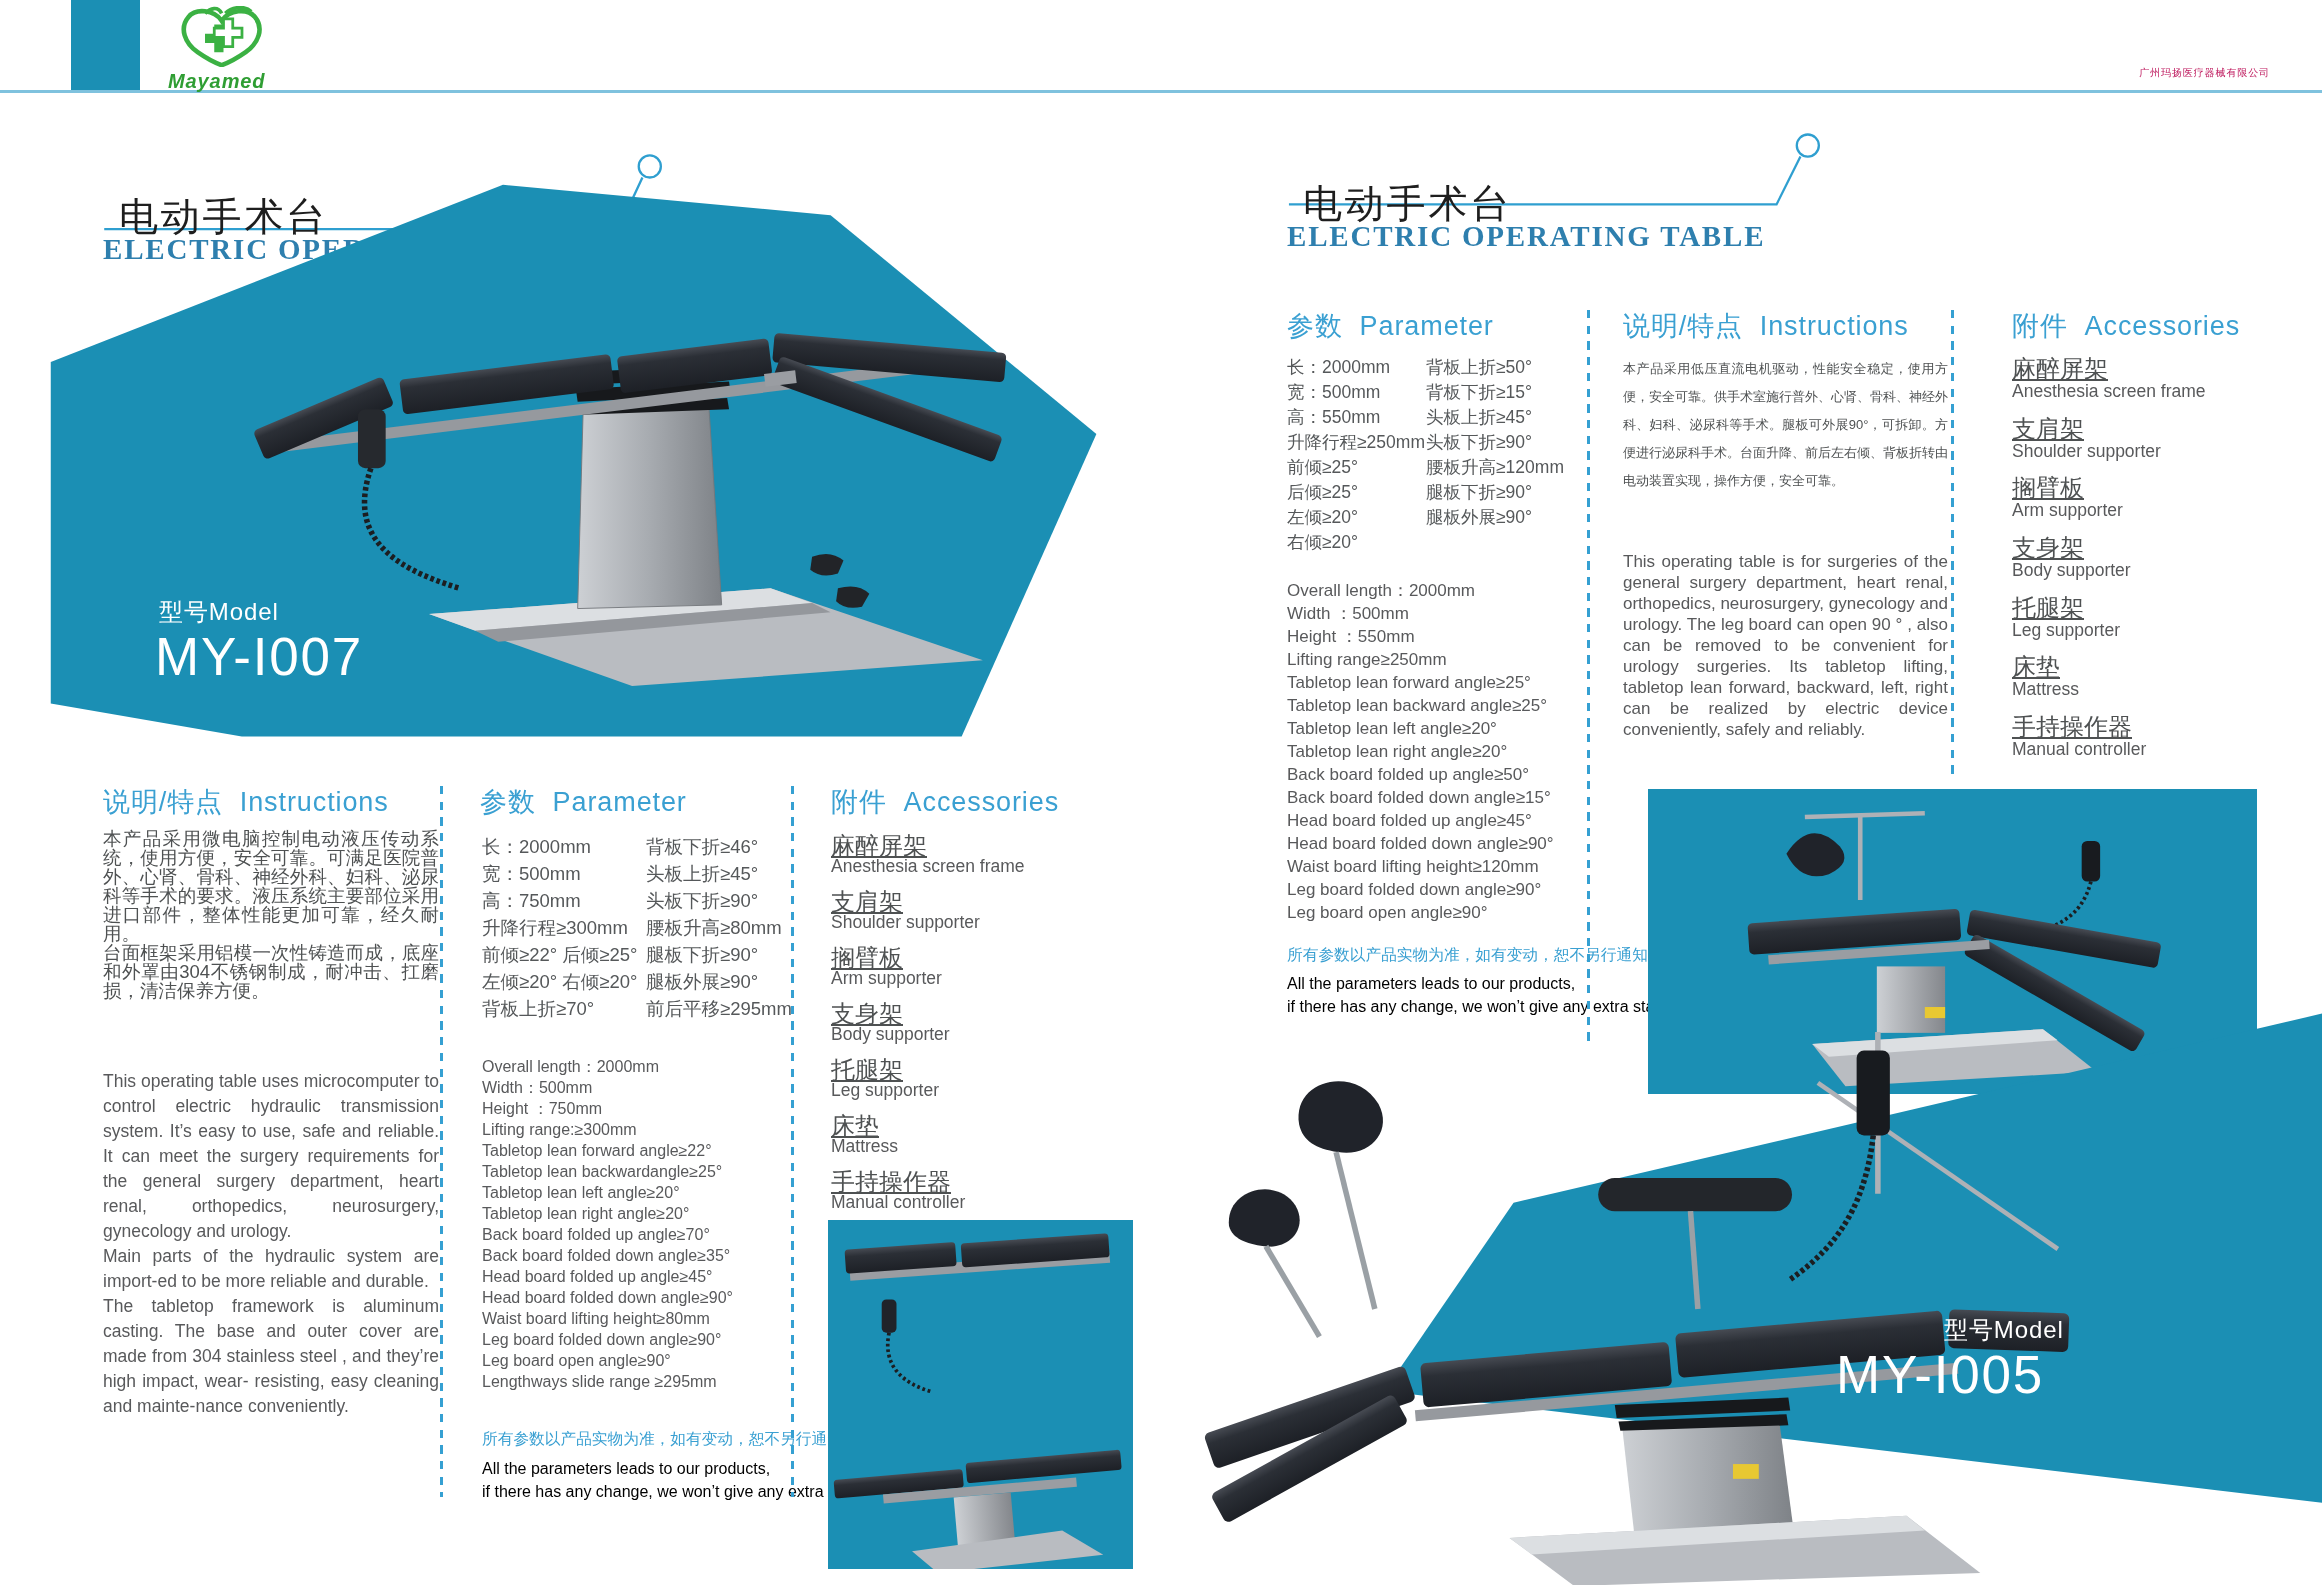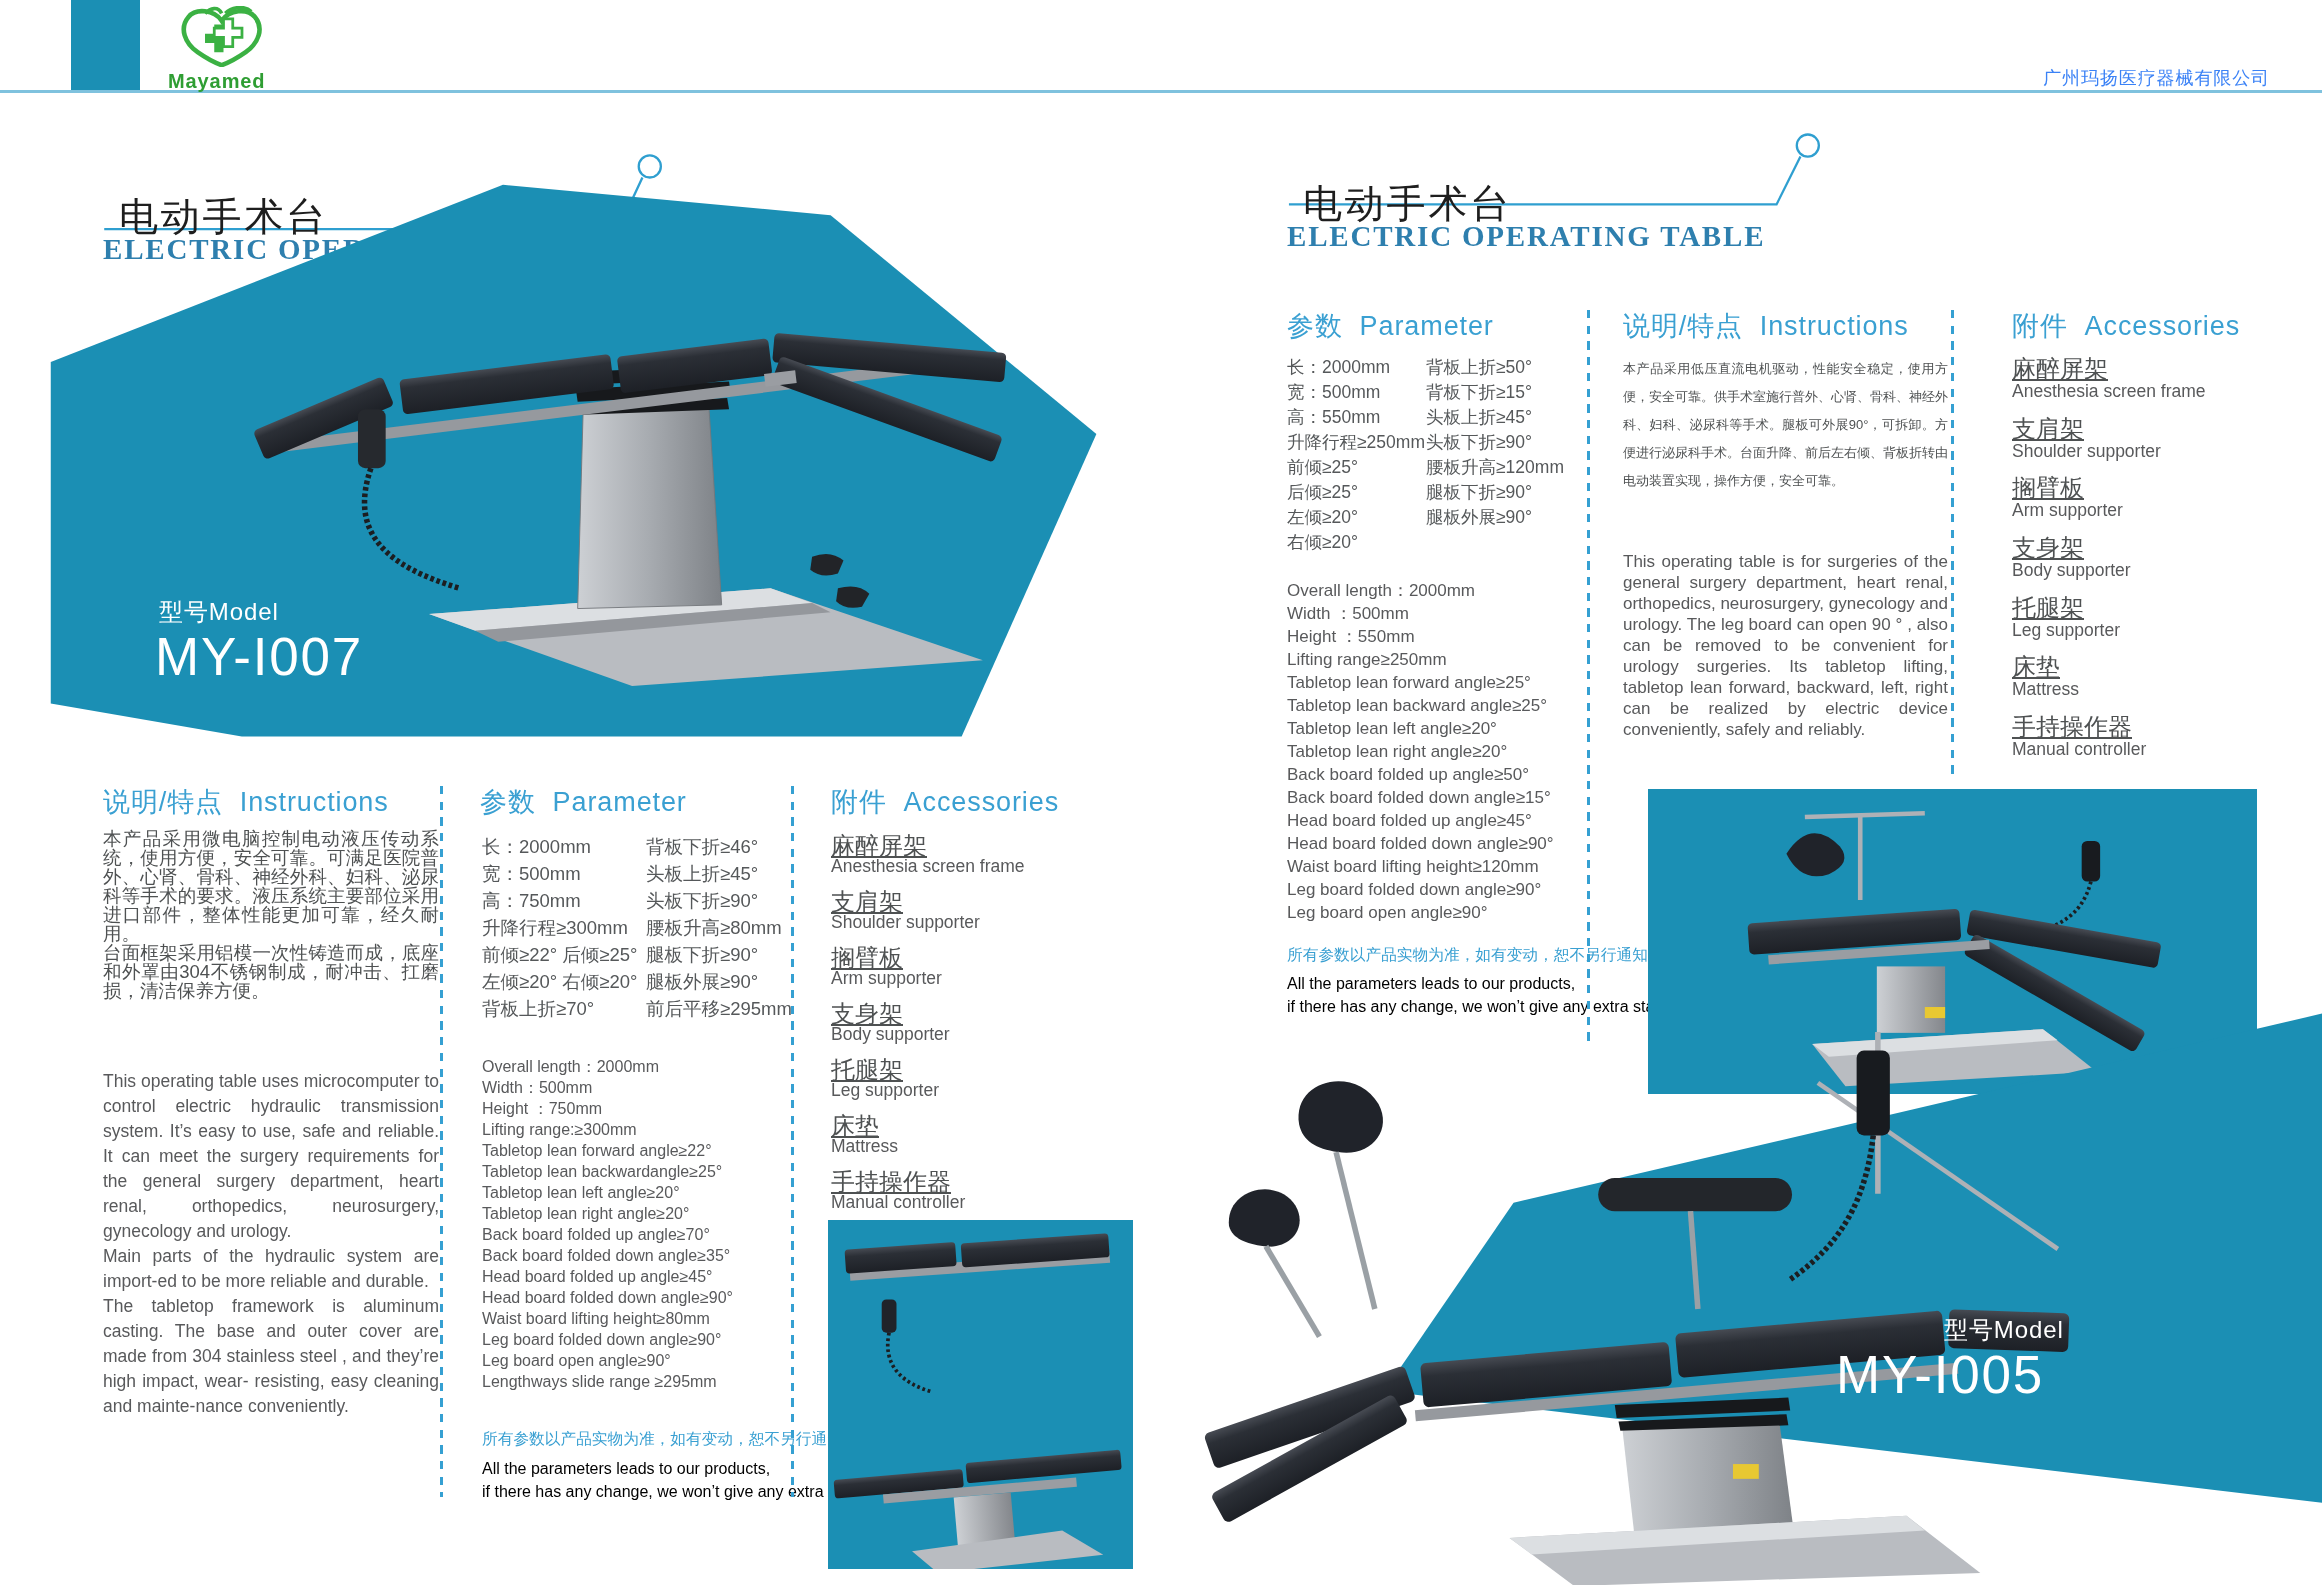--- a/index.html
+++ b/index.html
@@ -22,33 +22,33 @@
   .acc-cn{font-size:24px;color:#4e5152;line-height:21px;text-decoration:underline;}
   .acc-en{font-size:17.5px;color:#58595b;line-height:21px;white-space:nowrap;}
   .acc-item{margin-bottom:14px;}
   .acc-item-r .acc-cn{line-height:22px;}
   .acc-item-r .acc-en{line-height:22px;}
   .acc-item-r{margin-bottom:15.7px;}
   .vdash{width:2.8px;background:repeating-linear-gradient(to bottom,#35a0d2 0 8.3px,transparent 8.3px 15.7px);}
   .model-label{font-size:24px;color:#ffffff;letter-spacing:0.9px;}
   .model-number{font-size:53px;color:#ffffff;letter-spacing:1.8px;}
   .logo-text{font-size:20px;font-weight:700;color:#2f9e33;letter-spacing:0.9px;}
-  .company{font-size:18px;color:#3b82f6;letter-spacing:0.9px;}
+  .company{font-size:10px;color:#be185d;letter-spacing:0.9px;}
   .top-tab{left:71px;top:0;width:69px;height:90px;background:#1b8fb4;}
   .top-line{left:0;top:90px;width:2322px;height:2.8px;background:#7fc2de;}
 </style>
 </head>
 <body>
 
 <div class="page">
 
   <div class="abs top-tab"></div>
   <div class="abs top-line"></div>
 
-  <div class="abs" style="left:168px;top:5.5px;width:111px;height:85px;">
+  <div class="abs" style="left:168px;top:5.5px;width:111px;height:85px;font-style:italic;">
     <svg width="111" height="61" viewBox="0 0 120 66">
       <path d="M58,16 C50,4 30,2 22,12 C12,24 18,40 32,50 C42,57 52,62 58,64 C64,62 74,57 84,50 C98,40 104,24 94,12 C86,2 66,4 58,16 Z" fill="none" stroke="#3bb143" stroke-width="5"></path>
       <path d="M40,8 C46,2 54,0 58,8" fill="none" stroke="#3bb143" stroke-width="4"></path>
       <path d="M62,8 C70,0 84,0 90,6" fill="none" stroke="#3bb143" stroke-width="4"></path>
       <path d="M50,20 h10 v10 h10 v10 h-10 v10 h-10 v-10 h-10 v-10 h10 Z" fill="#3bb143"></path>
       <path d="M60,14 h10 v10 h10 v10 h-10 v10 h-10 v-10 h-10 v-10 h10 Z" fill="#ffffff" stroke="#3bb143" stroke-width="3"></path>
     </svg>
     <div class="logo-text" style="margin-top:0;">Mayamed</div>
   </div>
 

